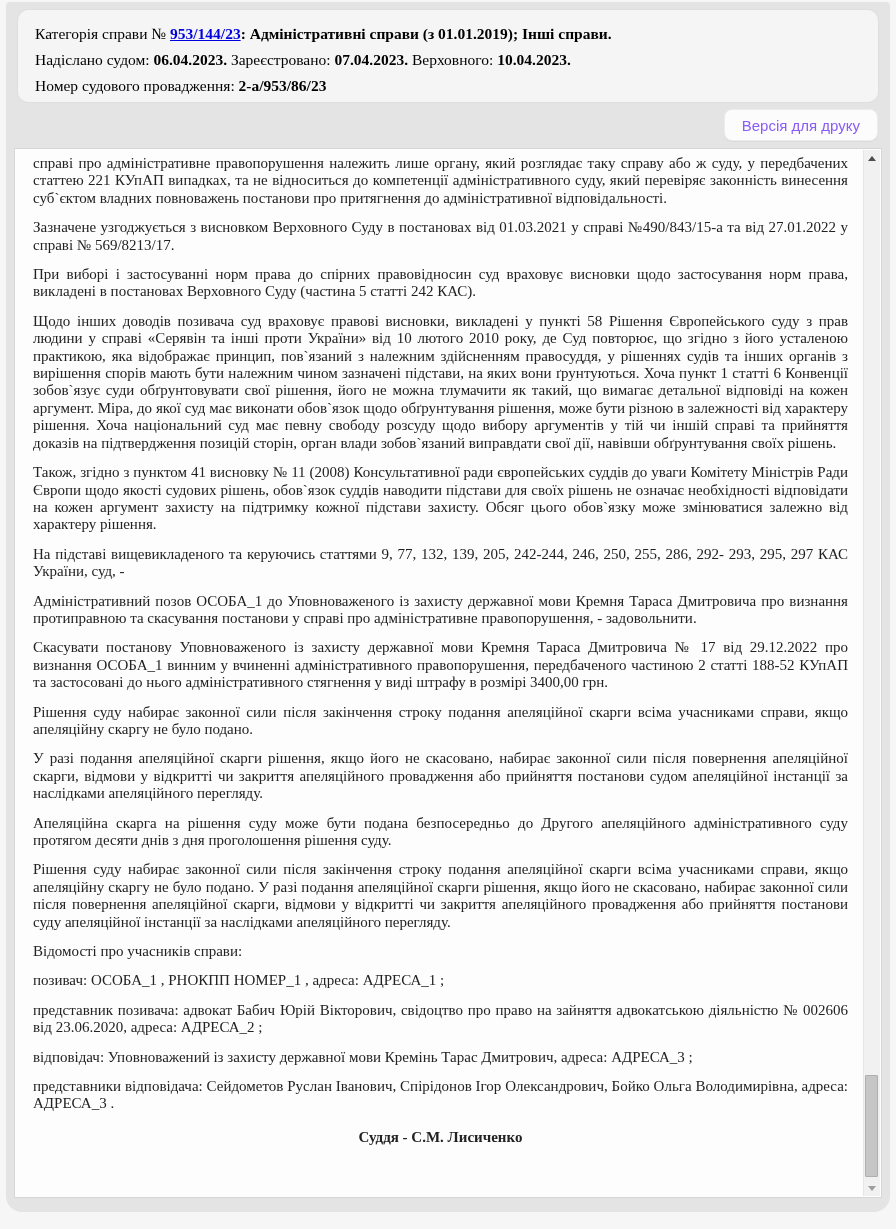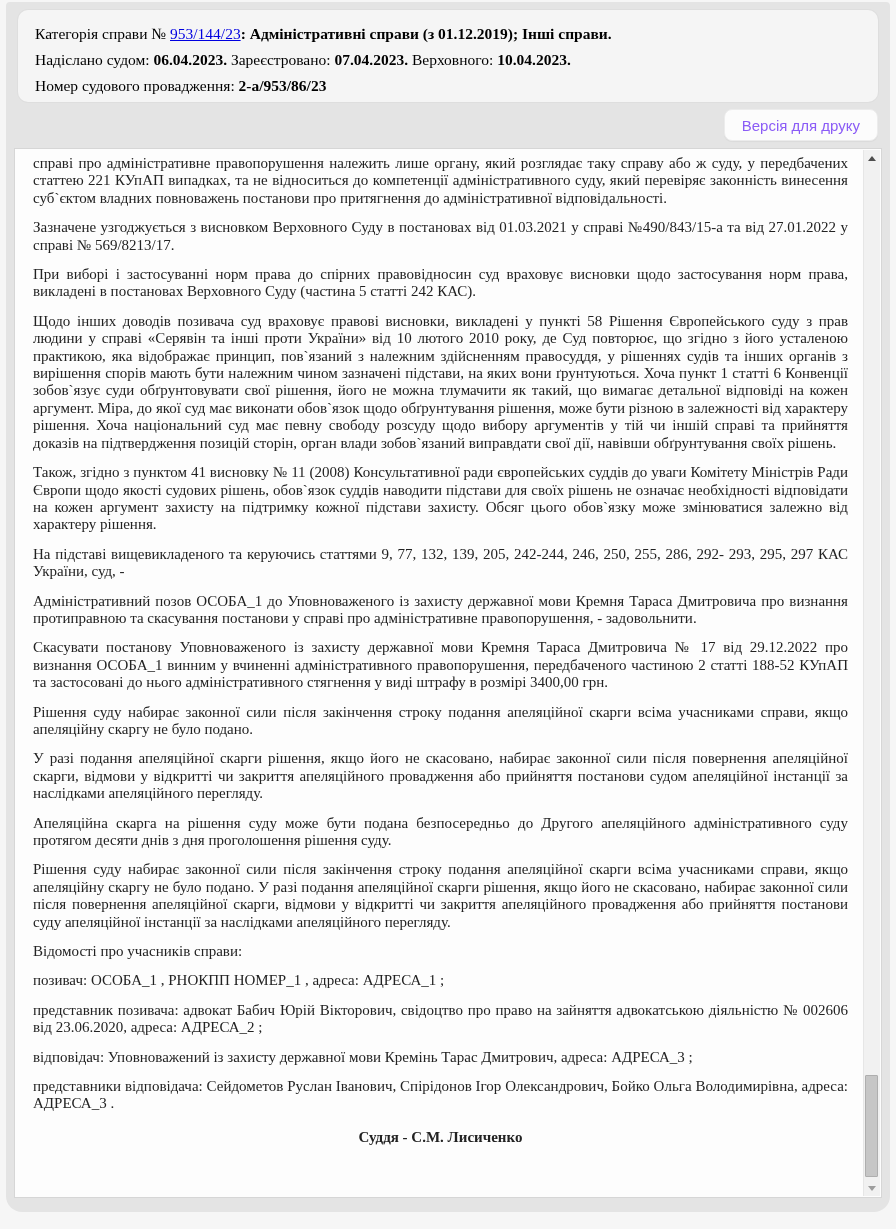--- a/index.html
+++ b/index.html
@@ -22,21 +22,21 @@
     position: absolute; left: 12px; right: 12px; top: 8px; height: 92px;
     background: #f5f5f5;
     border-radius: 10px;
     box-shadow: 0 0 0 1px rgba(0,0,0,0.025);
     padding: 11px 17px;
     font-size: 15.5px; line-height: 26px; color: #000;
   }
   .meta-line { white-space: nowrap; }
   .meta-card b { font-weight: bold; }
   .case-link {
-    color: #0000E0; font-weight: normal; text-decoration: underline; cursor: pointer;
+    color: #0000E0; font-weight: bold; text-decoration: underline; cursor: pointer;
   }
 
   
   .print-btn {
     position: absolute; right: 12px; top: 107px; height: 32px;
     background: #fcfcfc; color: #8b5cf6;
     border: 1px solid #ececec; border-radius: 8px;
     padding: 0 17px;
     font-family: "Liberation Sans", sans-serif; font-size: 15px;
     cursor: pointer;
@@ -91,21 +91,21 @@
 </head>
 <body>
 
 <div class="page">
   <div class="backdrop">
 
     <section class="meta-card">
       <div class="meta-line">
         <span>Категорія справи №</span>
         <a class="case-link">953/144/23</a><b>:</b>
-        <b>Адміністративні справи (з 01.12.2019); Інші справи.</b>
+        <b>Адміністративні справи (з 01.01.2019); Інші справи.</b>
       </div>
       <div class="meta-line">
         <span>Надіслано судом:</span>
         <b>06.04.2023.</b>
         <span>Зареєстровано:</span>
         <b>07.04.2023.</b>
         <span>Верховного:</span>
         <b>10.04.2023.</b>
       </div>
       <div class="meta-line">

